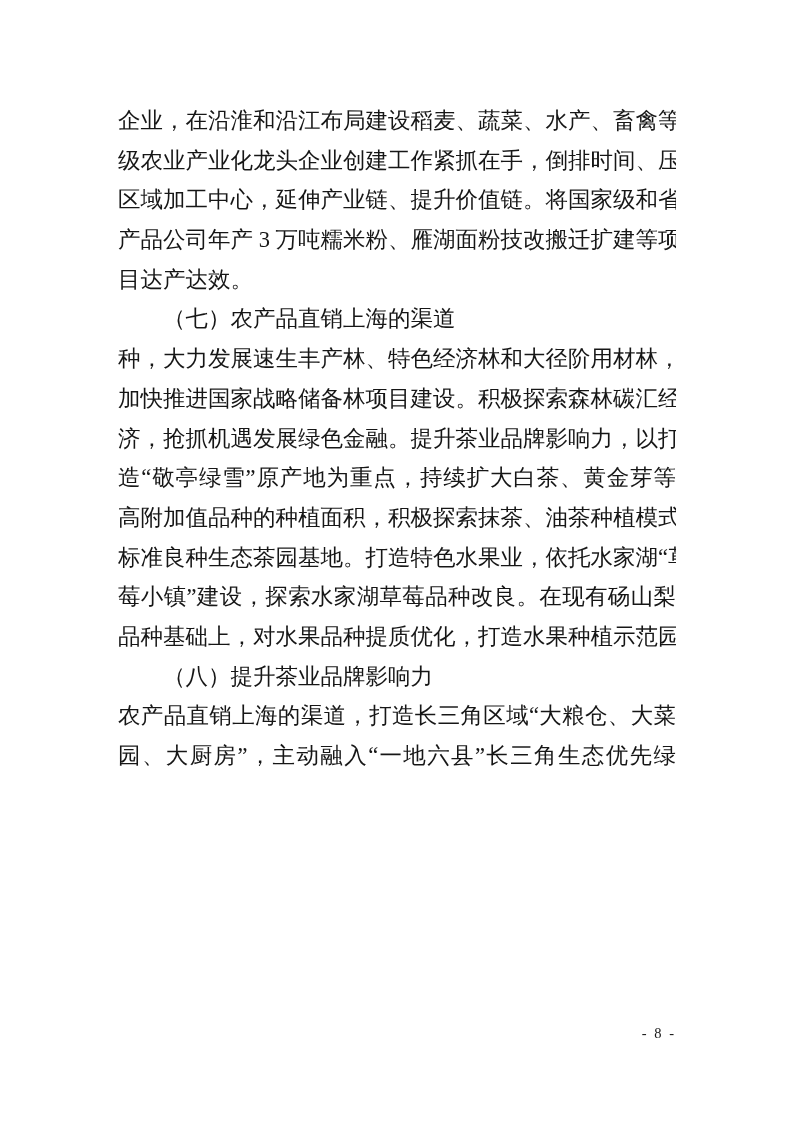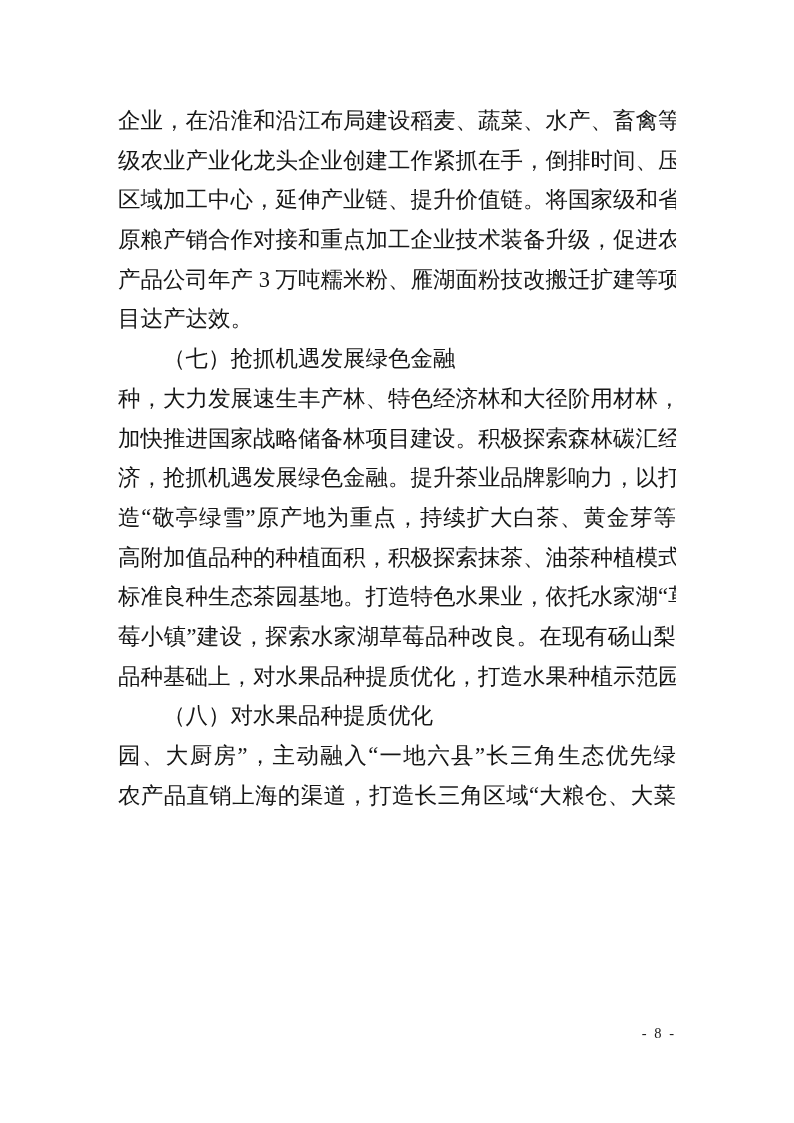--- a/index.html
+++ b/index.html
@@ -47,30 +47,29 @@
   }
 </style>
 </head>
 <body>
 
 <div class="page">
   <div class="text-block">
     <div class="line fl">企业，在沿淮和沿江布局建设稻麦、蔬菜、水产、畜禽等</div>
     <div class="line fl">级农业产业化龙头企业创建工作紧抓在手，倒排时间、压</div>
     <div class="line fl">区域加工中心，延伸产业链、提升价值链。将国家级和省</div>
-    <div class="line fl">原粮产销合作对接和重点加工企业技术装备升级，促进农</div>
     <div class="line fl">产品公司年产 3 万吨糯米粉、雁湖面粉技改搬迁扩建等项</div>
     <div class="line pl">目达产达效。</div>
-    <div class="line pl ind">（七）抢抓机遇发展绿色金融</div>
+    <div class="line pl ind">（七）农产品直销上海的渠道</div>
     <div class="line fl">种，大力发展速生丰产林、特色经济林和大径阶用材林，</div>
     <div class="line fl">加快推进国家战略储备林项目建设。积极探索森林碳汇经</div>
     <div class="line fl">济，抢抓机遇发展绿色金融。提升茶业品牌影响力，以打</div>
     <div class="line fl">造“敬亭绿雪”原产地为重点，持续扩大白茶、黄金芽等</div>
     <div class="line fl">高附加值品种的种植面积，积极探索抹茶、油茶种植模式，</div>
     <div class="line fl">标准良种生态茶园基地。打造特色水果业，依托水家湖“草</div>
     <div class="line fl">莓小镇”建设，探索水家湖草莓品种改良。在现有砀山梨</div>
     <div class="line fl">品种基础上，对水果品种提质优化，打造水果种植示范园。</div>
-    <div class="line pl ind">（八）对水果品种提质优化</div>
+    <div class="line pl ind">（八）提升茶业品牌影响力</div>
+    <div class="line fl">农产品直销上海的渠道，打造长三角区域“大粮仓、大菜</div>
     <div class="line fl">园、大厨房”，主动融入“一地六县”长三角生态优先绿</div>
-    <div class="line fl">农产品直销上海的渠道，打造长三角区域“大粮仓、大菜</div>
   </div>
   <div class="page-number">- 8 -</div>
 </div>
 
 </body></html>

